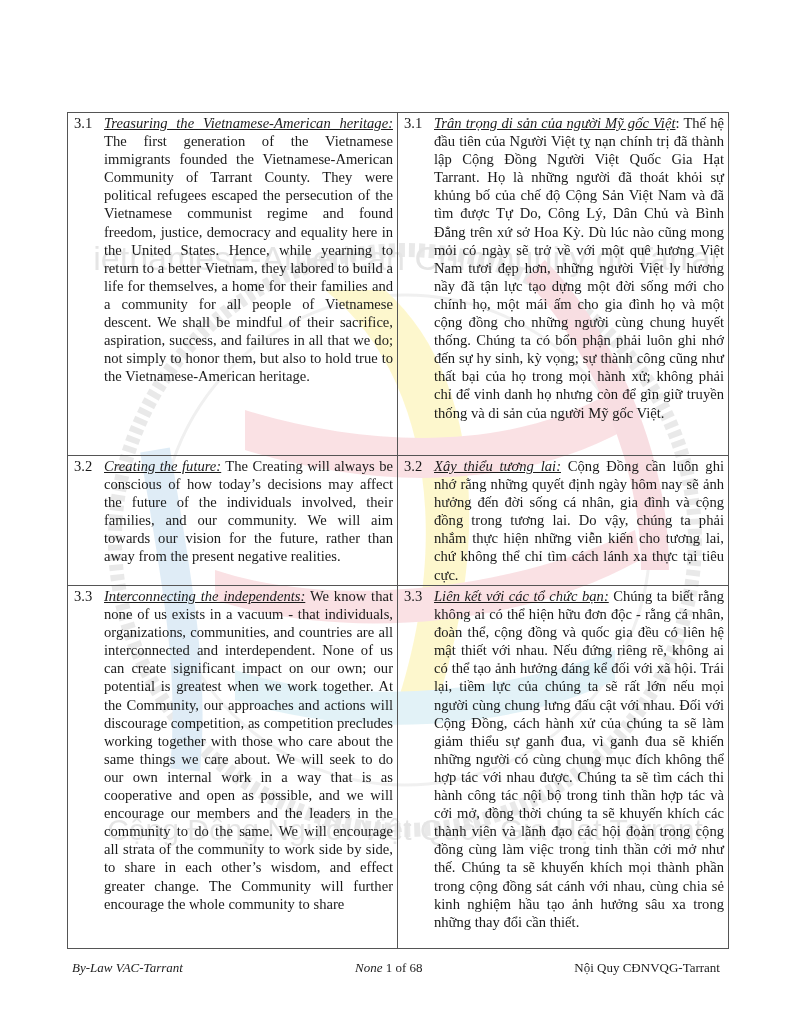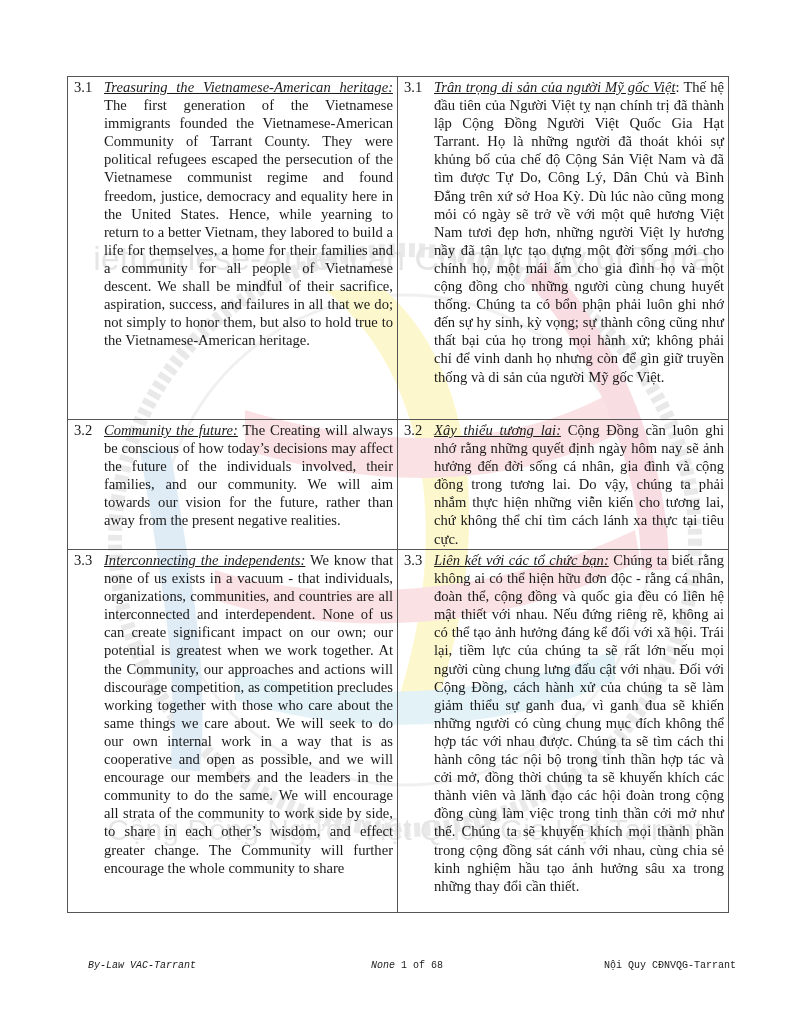--- a/index.html
+++ b/index.html
@@ -1,28 +1,28 @@
 <!DOCTYPE html>
 <html><head>
   <meta charset="utf-8">
   <style>
     html, body { margin: 0; padding: 0; background: #ffffff; }
     body { width: 791px; height: 1023px; position: relative; overflow: hidden;
            font-family: "Liberation Serif", "DejaVu Serif", serif; color: #1a1a1a; }
     .watermark { position: absolute; left: 95px; top: 150px; width: 620px; height: 780px; pointer-events: none; opacity: 0.55; }
-    .page-table { position: absolute; left: 67px; top: 76px; width: 661px; border-collapse: collapse; table-layout: fixed; padding-left: 35px; }
+    .page-table { position: absolute; left: 67px; top: 112px; width: 661px; border-collapse: collapse; table-layout: fixed; padding-left: 35px; }
     .page-table td { border: 1px solid #555; vertical-align: top; padding: 1px 4px 0 4px; font-size: 14.6px; line-height: 18.1px; }
     .cell-inner { display: flex; }
     .num { width: 32px; flex: 0 0 32px; padding-left: 2px; box-sizing: border-box; }
     .body { flex: 1; text-align: justify; }
     .heading { font-style: italic; text-decoration: underline; }
     .row1 td { height: 341px; }
     .row2 td { height: 128px; }
     .row3 td { height: 361px; }
-    .footer { position: absolute; top: 960px; left: 88px; width: 648px; height: 20px; font-size: 10px; font-family: Liberation Mono, monospace; }
+    .footer { position: absolute; top: 960px; left: 72px; width: 648px; height: 20px; font-size: 13px; }
     .footer .left { position: absolute; left: 0; font-style: italic; }
     .footer .center { position: absolute; left: 283px; }
     .footer .center .pg { font-style: italic; }
     .footer .right { position: absolute; right: 0; text-align: center; }
   </style>
 </head>
 <body>
 
 <svg class="watermark" viewBox="0 0 620 780">
   <circle cx="310" cy="390" r="290" fill="none" stroke="#d8d8d8" stroke-width="14" stroke-dasharray="6 4"></circle>
@@ -54,21 +54,21 @@
       <div class="cell-inner">
         <span class="num">3.1</span>
         <div class="body"><span class="heading">Trân trọng di sản của người Mỹ gốc Việt</span><span>: Thế hệ đầu tiên của Người Việt tỵ nạn chính trị đã thành lập Cộng Đồng Người Việt Quốc Gia Hạt Tarrant.  Họ là những người đã thoát khỏi sự khủng bố của chế độ Cộng Sản Việt Nam và đã tìm được Tự Do, Công Lý, Dân Chủ và Bình Đẳng trên xứ sở Hoa Kỳ.  Dù lúc nào cũng mong mỏi có ngày sẽ trở về với một quê hương Việt Nam tươi đẹp hơn, những người Việt ly hương nầy đã tận lực tạo dựng một đời sống mới cho chính họ, một mái ấm cho gia đình họ và một cộng đồng cho những người cùng chung huyết thống. Chúng ta có bổn phận phải luôn ghi nhớ đến sự hy sinh, kỳ vọng; sự thành công cũng như thất bại của họ trong mọi hành xử; không phải chỉ để vinh danh họ nhưng còn để gìn giữ truyền thống và di sản của người Mỹ gốc Việt.</span></div>
       </div>
     </td>
   </tr>
   <tr class="row2">
     <td>
       <div class="cell-inner">
         <span class="num">3.2</span>
-        <div class="body"><span class="heading">Community the future:</span><span> The Creating will always be conscious of how today’s decisions may affect the future of the individuals involved, their families, and our community.  We will aim towards our vision for the future, rather than away from the present negative realities.</span></div>
+        <div class="body"><span class="heading">Creating the future:</span><span> The Creating will always be conscious of how today’s decisions may affect the future of the individuals involved, their families, and our community.  We will aim towards our vision for the future, rather than away from the present negative realities.</span></div>
       </div>
     </td>
     <td>
       <div class="cell-inner">
         <span class="num">3.2</span>
         <div class="body"><span class="heading">Xây thiểu tương lai:</span><span>  Cộng Đồng cần luôn ghi nhớ rằng những quyết định ngày hôm nay sẽ ảnh hưởng đến đời sống cá nhân, gia đình và cộng đồng trong tương lai. Do vậy, chúng ta phải nhắm thực hiện những viễn kiến cho tương lai, chứ không thể chỉ tìm cách lánh xa thực tại tiêu cực.</span></div>
       </div>
     </td>
   </tr>
   <tr class="row3">

